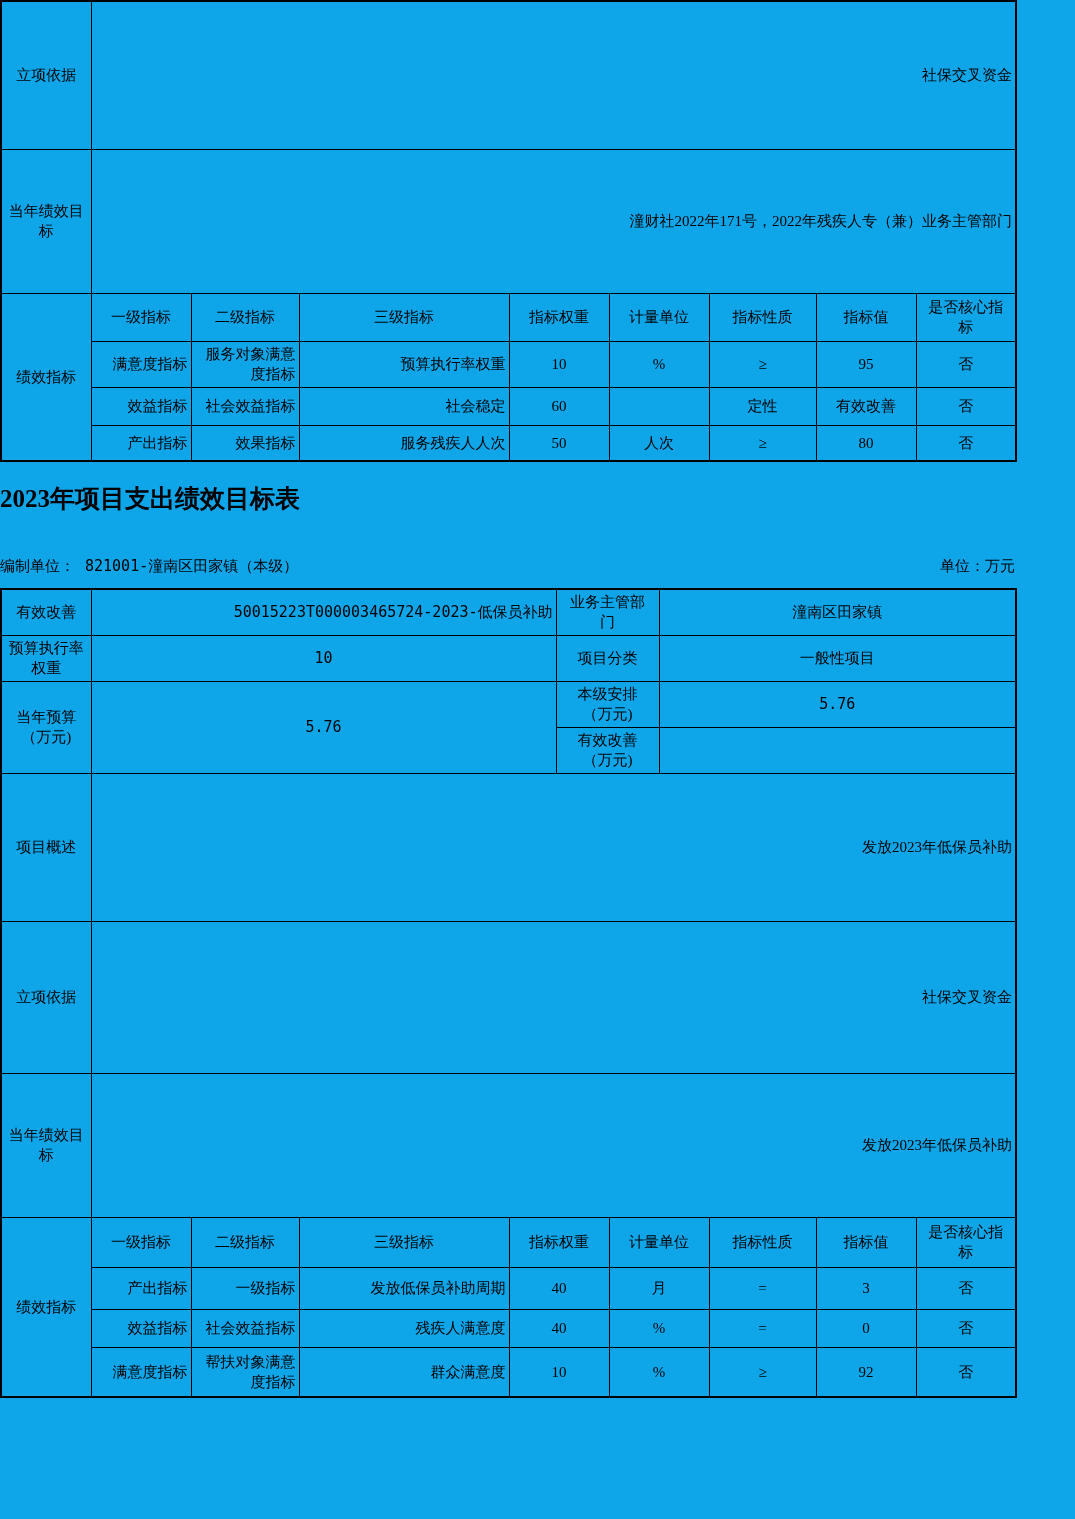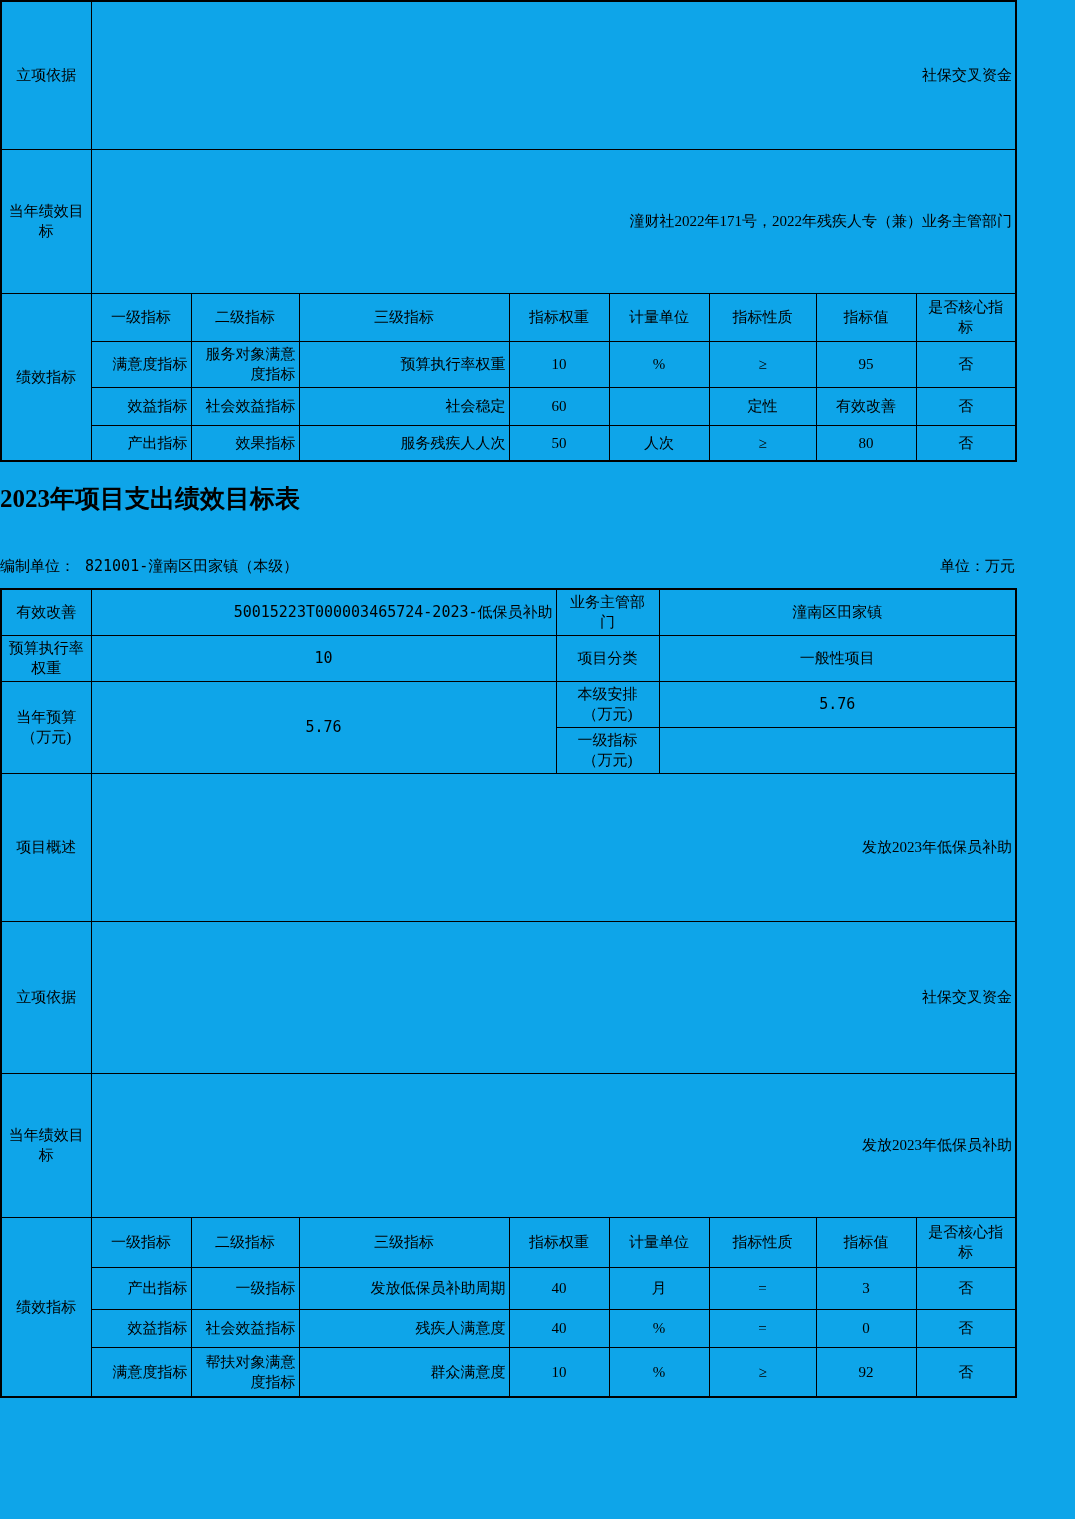--- a/index.html
+++ b/index.html
@@ -164,21 +164,21 @@
       <td colspan="2">项目分类</td>
       <td colspan="4">一般性项目</td>
     </tr>
     <tr class="h46">
       <td rowspan="2">当年预算（万元)</td>
       <td class="code" colspan="4" rowspan="2">5.76</td>
       <td class="pad-wide" colspan="2">本级安排（万元)</td>
       <td class="code" colspan="4">5.76</td>
     </tr>
     <tr class="h46">
-      <td class="pad-wide" colspan="2">一级指标（万元)</td>
+      <td class="pad-wide" colspan="2">有效改善（万元)</td>
       <td colspan="4"></td>
     </tr>
     <tr class="h148">
       <td>项目概述</td>
       <td class="left" colspan="10">发放2023年低保员补助</td>
     </tr>
     <tr class="h152">
       <td>立项依据</td>
       <td class="left" colspan="10">社保交叉资金</td>
     </tr>

